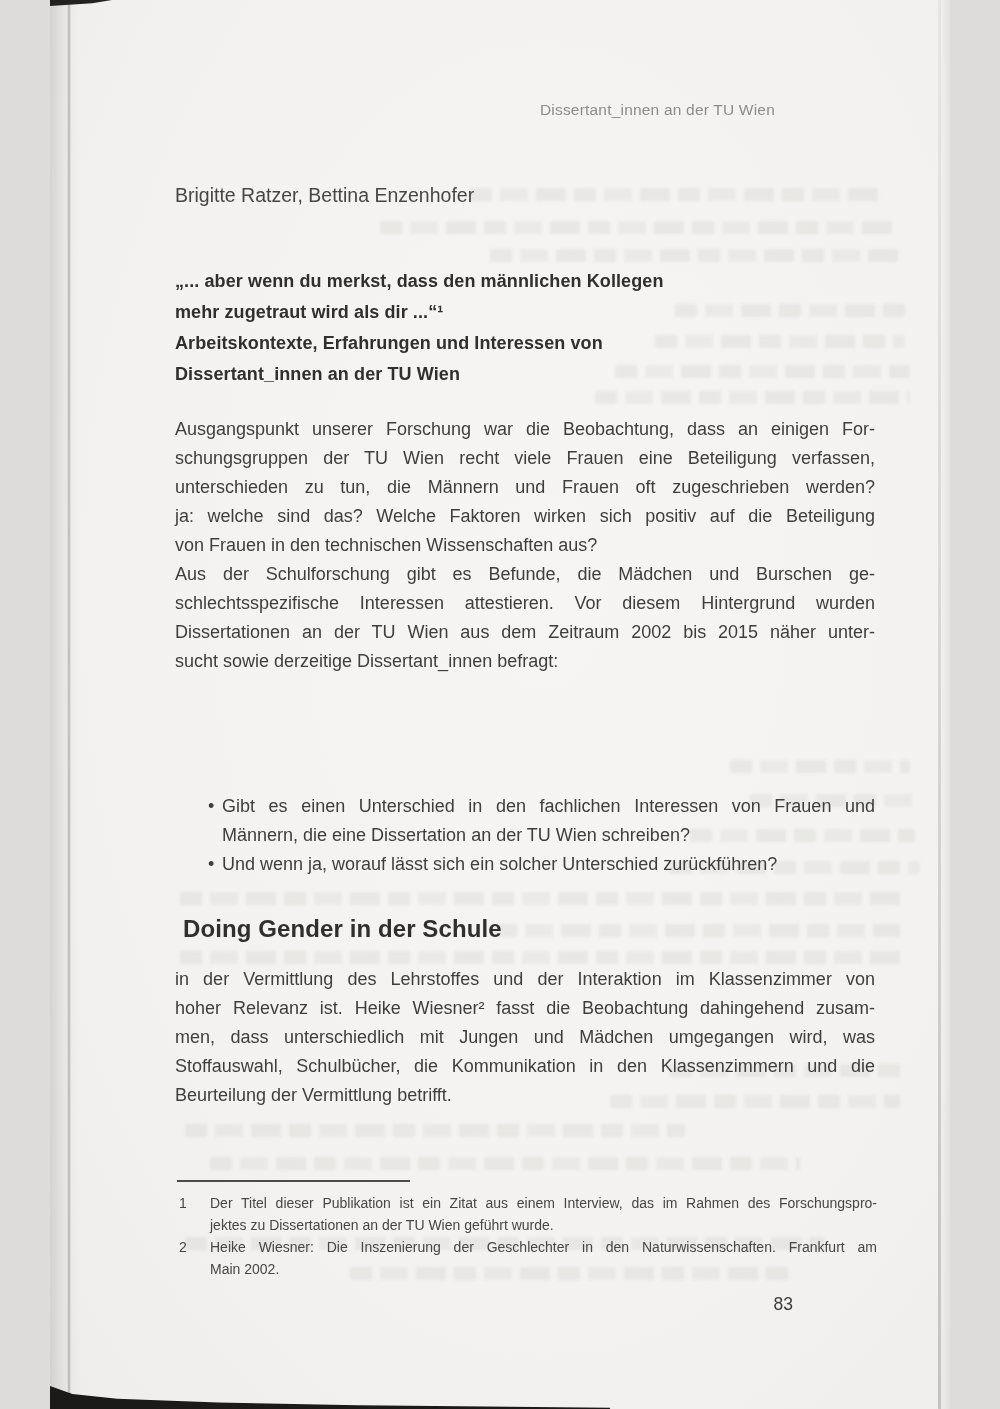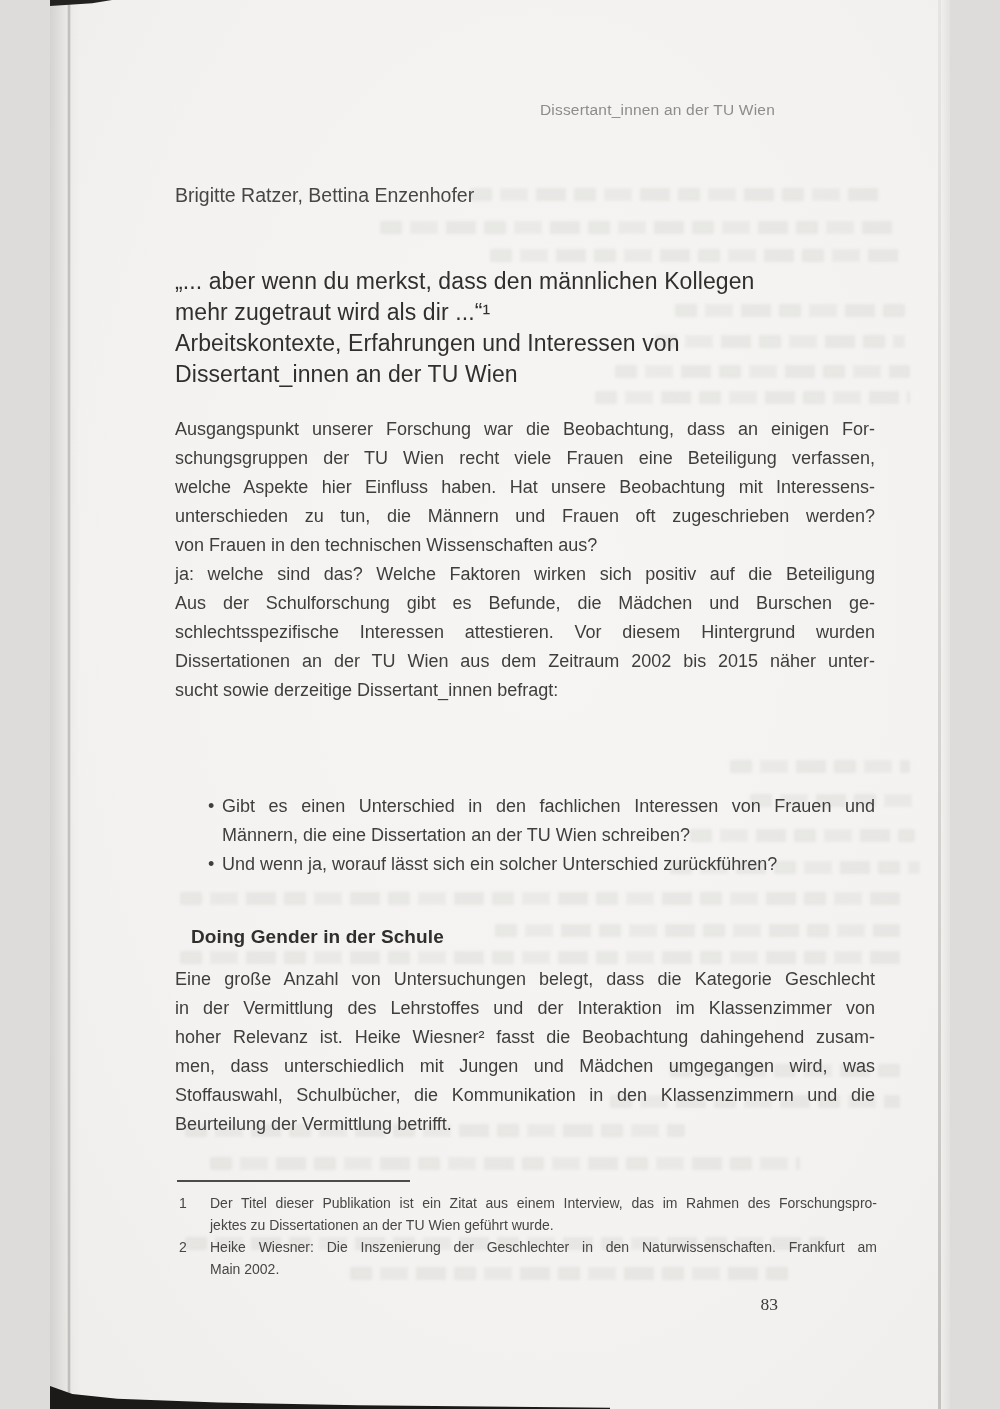--- a/index.html
+++ b/index.html
@@ -38,38 +38,38 @@
     background:repeating-linear-gradient(90deg,
       rgba(110,108,104,.16) 0 22px, rgba(110,108,104,0) 22px 30px,
       rgba(110,108,104,.13) 30px 58px, rgba(110,108,104,0) 58px 66px,
       rgba(110,108,104,.17) 66px 96px, rgba(110,108,104,0) 96px 104px);
     filter:blur(1.6px);opacity:.55;}
   
   .running-header{position:absolute;left:125px;right:175px;top:101px;
     text-align:right;font-size:15.5px;color:var(--muted);letter-spacing:.2px;}
   .authors{position:absolute;left:125px;top:184px;font-size:19.5px;color:#474645;}
   .title-block{position:absolute;left:125px;width:710px;top:266px;
-    font-size:23px;font-weight:normal;line-height:31px;color:var(--title);letter-spacing:.1px;}
+    font-size:18px;font-weight:bold;line-height:31px;color:var(--title);letter-spacing:.1px;}
   .body-block{position:absolute;left:125px;width:700px;font-size:18px;line-height:29px;}
   .main-body{top:415px;}
   .bullet-block{top:792px;}
   .section-body{top:965px;}
   .line{text-align:justify;text-align-last:justify;white-space:nowrap;}
   .line.last{text-align-last:left;}
   .b-line{position:relative;padding-left:47px;}
   .b-dot{position:absolute;left:33px;top:0;}
-  .heading{position:absolute;left:125px;top:905px;margin:16px;
-    font-size:19px;font-weight:bold;line-height:32px;color:var(--title);letter-spacing:.1px;}
+  .heading{position:absolute;left:125px;top:905px;margin:8px;
+    font-size:24px;font-weight:bold;line-height:32px;color:var(--title);letter-spacing:.1px;}
   .fn-rule{position:absolute;left:127px;top:1180px;width:233px;height:2px;background:var(--rule);}
   .fn-block{position:absolute;left:127px;width:700px;top:1192px;font-size:14px;line-height:22px;color:#474645;}
   .fn-line{position:relative;padding-left:33px;text-align:justify;text-align-last:justify;white-space:nowrap;}
   .fn-line.last{text-align-last:left;}
   .fn-num{position:absolute;left:2px;top:0;}
-  .page-num{position:absolute;left:125px;right:172px;top:1294px;
-    text-align:right;font-size:17.5px;color:#3c3b3a;font-family:Liberation Serif, serif;}
+  .page-num{position:absolute;left:125px;right:157px;top:1294px;
+    text-align:right;font-size:17.5px;color:#3c3b3a;}
 </style>
 </head>
 <body>
 
 <div class="sheet">
 
   <div id="ghost-layer">
       <div class="ghost" style="left: 420px; top: 188px; width: 415px;"></div>
       <div class="ghost" style="left: 330px; top: 221px; width: 520px;"></div>
       <div class="ghost" style="left: 440px; top: 249px; width: 410px;"></div>
@@ -115,28 +115,27 @@
     </div>
 
   <div class="body-block main-body">
 
       <div class="line">Ausgangspunkt unserer Forschung war die Beobachtung, dass an einigen For-</div>
 
       <div class="line">schungsgruppen der TU Wien recht viele Frauen eine Beteiligung verfassen,</div>
 
 
 
-      <div class="line">welche Aspekte hier Einfluss haben. Hat unsere Beobachtung mit Interessens-</div>
 
       <div class="line">unterschieden zu tun, die Männern und Frauen oft zugeschrieben werden?</div>
 
 
+      <div class="line">ja: welche sind das? Welche Faktoren wirken sich positiv auf die Beteiligung</div>
+
       <div class="line last">von Frauen in den technischen Wissenschaften aus?</div>
-
-      <div class="line">ja: welche sind das? Welche Faktoren wirken sich positiv auf die Beteiligung</div>
 
       <div class="line">Aus der Schulforschung gibt es Befunde, die Mädchen und Burschen ge-</div>
 
       <div class="line">schlechtsspezifische Interessen attestieren. Vor diesem Hintergrund wurden</div>
 
       <div class="line">Dissertationen an der TU Wien aus dem Zeitraum 2002 bis 2015 näher unter-</div>
 
       <div class="line last">sucht sowie derzeitige Dissertant_innen befragt:</div>
     </div>
 
@@ -152,21 +151,20 @@
 
       <div class="line b-line last">
         <span class="b-dot">•</span><span class="b-text">Und wenn ja, worauf lässt sich ein solcher Unterschied zurückführen?</span>
       </div>
     </div>
 
   <h2 class="heading">Doing Gender in der Schule</h2>
 
   <div class="body-block section-body">
 
-      <div class="line">Eine große Anzahl von Untersuchungen belegt, dass die Kategorie Geschlecht</div>
 
       <div class="line">in der Vermittlung des Lehrstoffes und der Interaktion im Klassenzimmer von</div>
 
       <div class="line">hoher Relevanz ist. Heike Wiesner² fasst die Beobachtung dahingehend zusam-</div>
 
       <div class="line">men, dass unterschiedlich mit Jungen und Mädchen umgegangen wird, was</div>
 
       <div class="line">Stoffauswahl, Schulbücher, die Kommunikation in den Klassenzimmern und die</div>
 
       <div class="line last">Beurteilung der Vermittlung betrifft.</div>

